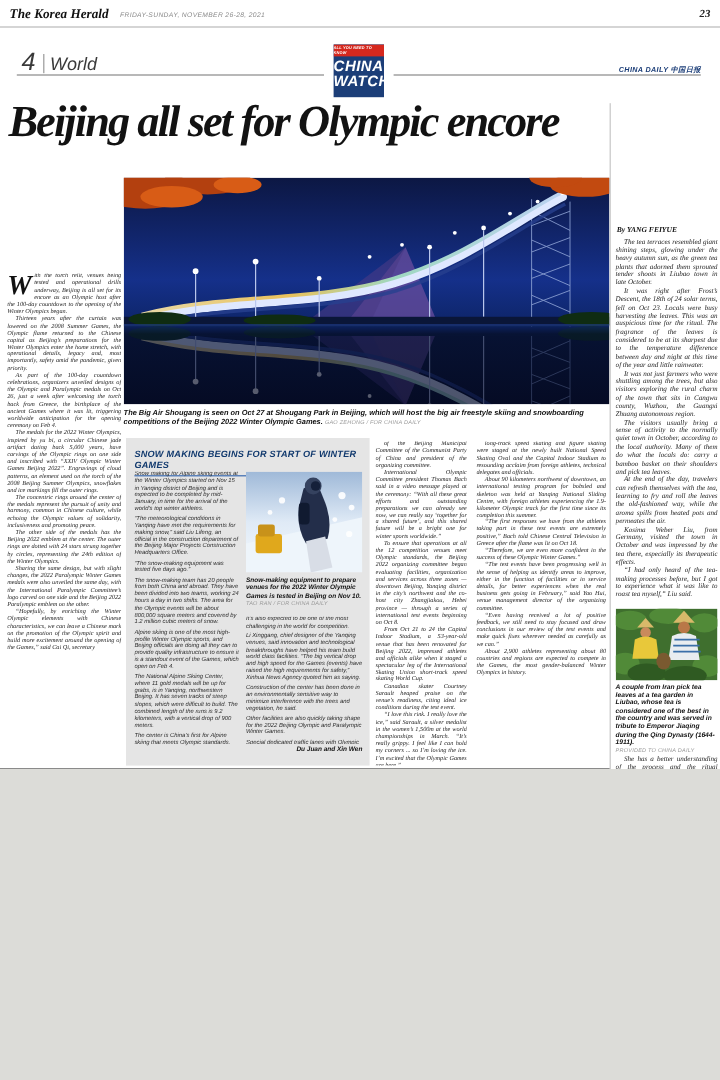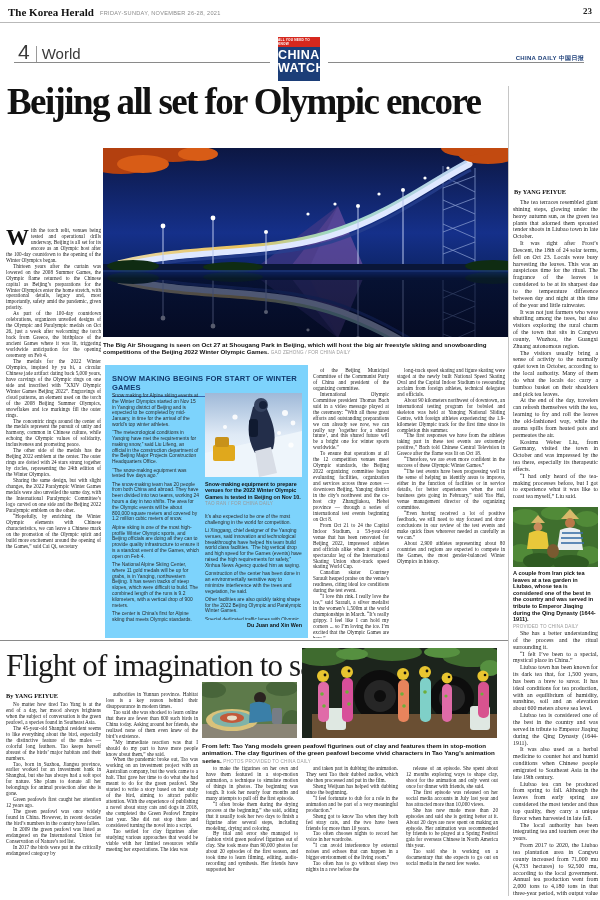--- a/index.html
+++ b/index.html
@@ -1,17 +1,17 @@
 <!DOCTYPE html>
 <html><head>
 <meta charset="utf-8">
 <style>
   html,body{margin:0;padding:0;background:#dcdcd8;}
-  .page{position:relative;width:600px;height:900px;background:#ffffff;overflow:hidden;
-        font-family:"Liberation Serif",serif;color:#1a1a1a;margin:0 auto;}
+  .page{position:relative;width:600px;height:641px;background:#ffffff;overflow:hidden;
+        font-family:"Liberation Serif",serif;color:#1a1a1a;margin:0 auto;font-style:italic;}
   .abs{position:absolute;}
   .rule-h{position:absolute;height:1px;background:#b9b9b9;}
   .rule-v{position:absolute;width:1px;background:#c6c6c6;}
 
   
   .masthead{font-weight:bold;font-size:11px;letter-spacing:0;color:#111;}
   .issue-date{font-family:"Liberation Sans",sans-serif;font-size:5.6px;color:#8a8a8a;letter-spacing:.3px;}
   .pageno{font-size:9px;font-weight:bold;color:#222;}
   .section-num{font-family:"Liberation Sans",sans-serif;font-size:21px;color:#3a3a3a;}
   .section-name{font-family:"Liberation Sans",sans-serif;font-size:15px;color:#3a3a3a;}
@@ -33,21 +33,21 @@
   .col{position:absolute;text-align:justify;font-size:5.2px;line-height:5.95px;color:#222;overflow:hidden;}
   .col p{margin:0;text-indent:7px;}
   .col .plist p:first-child{text-indent:7px;}
   p.noindent{text-indent:0;}
   .dropcap{float:left;font-size:23px;line-height:17px;font-weight:bold;padding:1px 2px 0 0;color:#111;}
 
   .caption{font-family:"Liberation Sans",sans-serif;font-weight:bold;font-size:6.2px;line-height:7.4px;color:#101010;text-align:left;}
   .credit{font-family:"Liberation Sans",sans-serif;font-weight:normal;font-size:4.6px;color:#9a9a9a;letter-spacing:.2px;}
 
   
-  .snowbox{background:#7dd3fc;}
+  .snowbox{background:#e5e5e5;}
   .snowbox-head{font-family:"Liberation Sans",sans-serif;font-weight:bold;font-size:7.6px;letter-spacing:.2px;color:#123a6e;
                 padding:8px 8px 4px 8px;border-bottom:1px solid #3a6ab0;margin:0 8px;padding-left:0;padding-right:0;}
   .snowcol{position:absolute;font-family:"Liberation Sans",sans-serif;font-size:4.9px;line-height:5.8px;color:#2a2a2a;text-align:left;overflow:hidden;}
   .snowcol p{margin:0 0 2.5px 0;}
   .snow-credit{font-family:"Liberation Sans",sans-serif;font-weight:bold;font-size:5.4px;color:#111;text-align:right;}
 
   
   .sidecol{position:absolute;text-align:justify;font-size:5.9px;line-height:6.85px;color:#222;overflow:hidden;}
   .sidecol p{margin:0;text-indent:7px;}
   .photo{position:absolute;overflow:hidden;}

